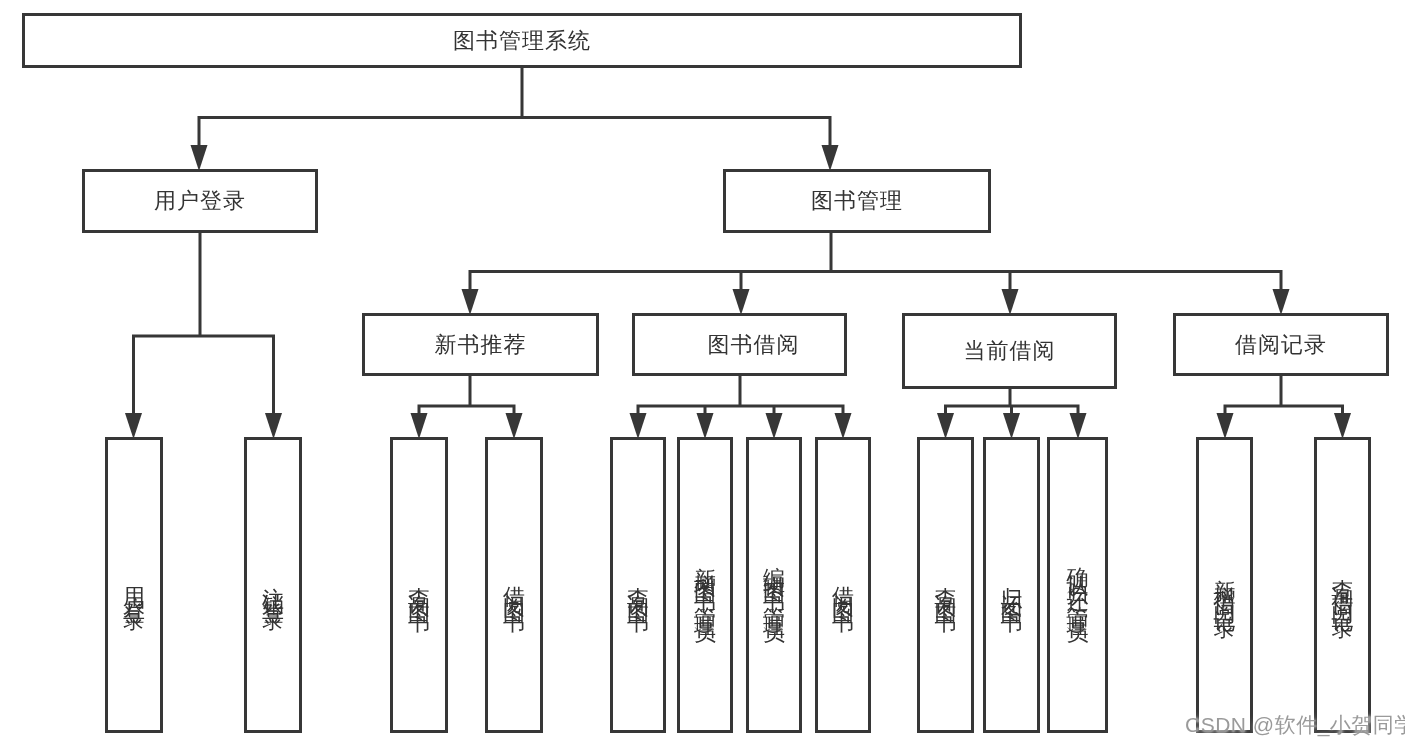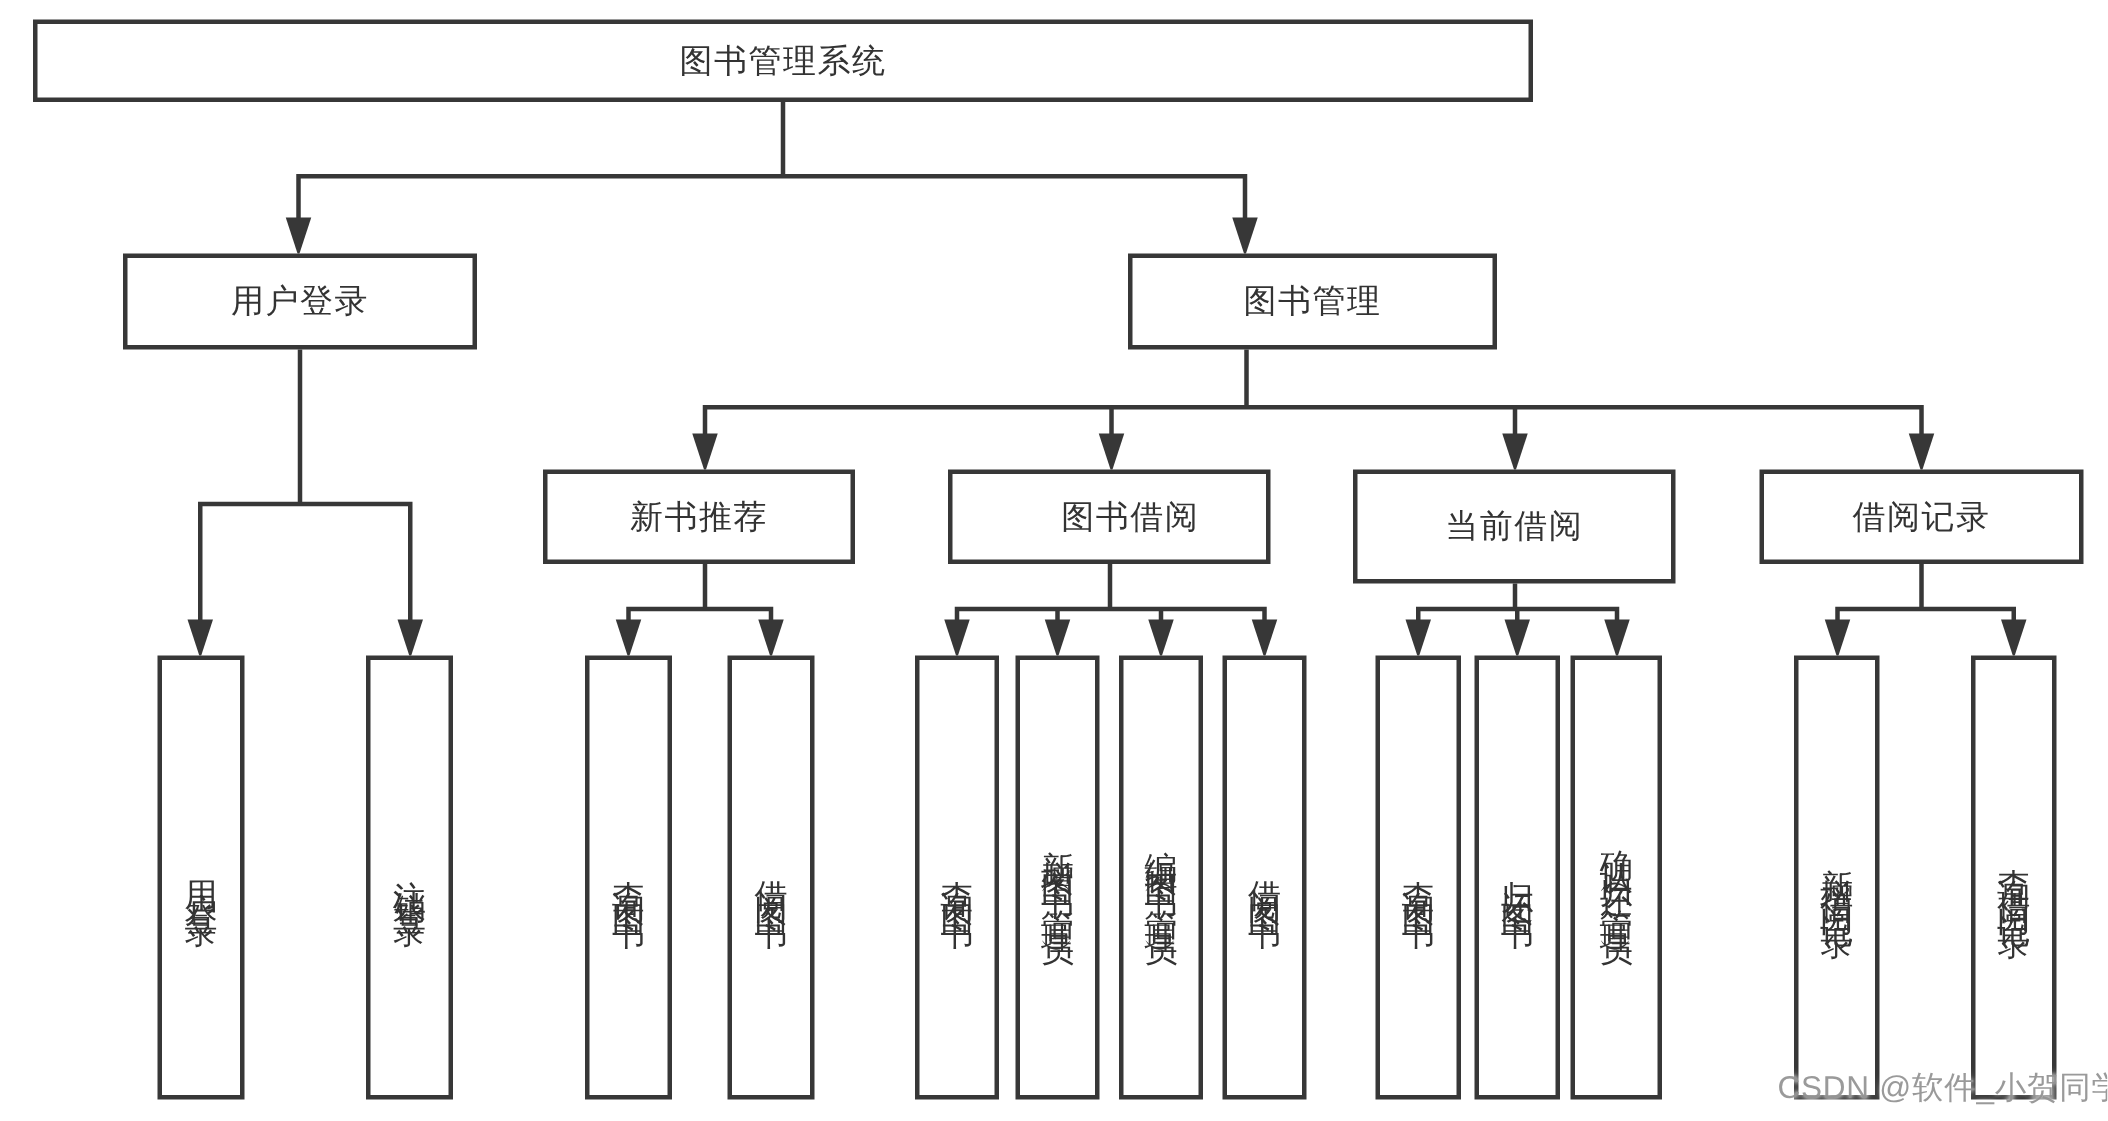--- a/index.html
+++ b/index.html
@@ -104,25 +104,25 @@
     </g>
   </svg>
 
   <div class="node" style="left:22px; top:13px; width:1000px; height:55px;">
     <span>图书管理系统</span>
   </div>
 
   <div class="node" style="left:82px; top:169px; width:236px; height:64px;">
     <span>用户登录</span>
   </div>
-  <div class="node" style="left:752px; top:169px; width:246px; height:64px;">
+  <div class="node" style="left:723px; top:169px; width:268px; height:64px;">
     <span>图书管理</span>
   </div>
 
-  <div class="node" style="left:362px; top:313px; width:208px; height:63px;">
+  <div class="node" style="left:362px; top:313px; width:237px; height:63px;">
     <span>新书推荐</span>
   </div>
   <div class="node" style="left:632px; top:313px; width:215px; height:63px;padding-left:28px;">
     <span>图书借阅</span>
   </div>
   <div class="node" style="left:902px; top:313px; width:215px; height:76px;">
     <span>当前借阅</span>
   </div>
   <div class="node" style="left:1173px; top:313px; width:216px; height:63px;">
     <span>借阅记录</span>

